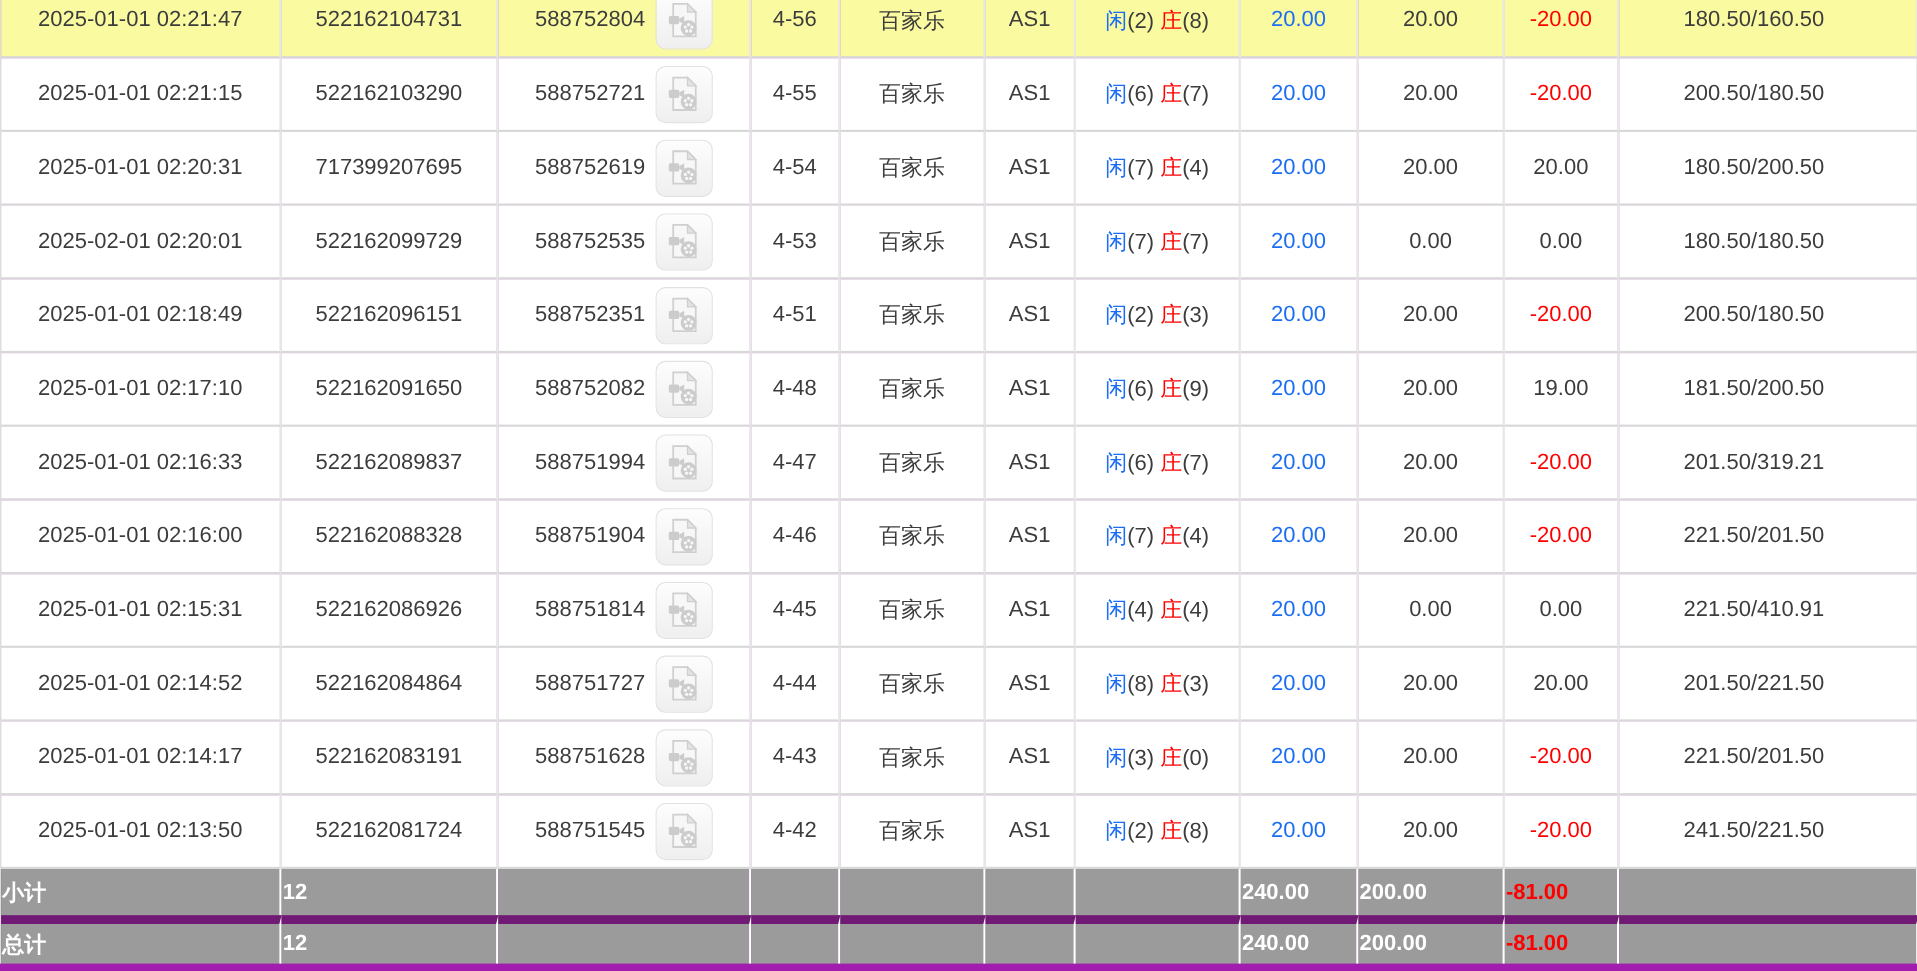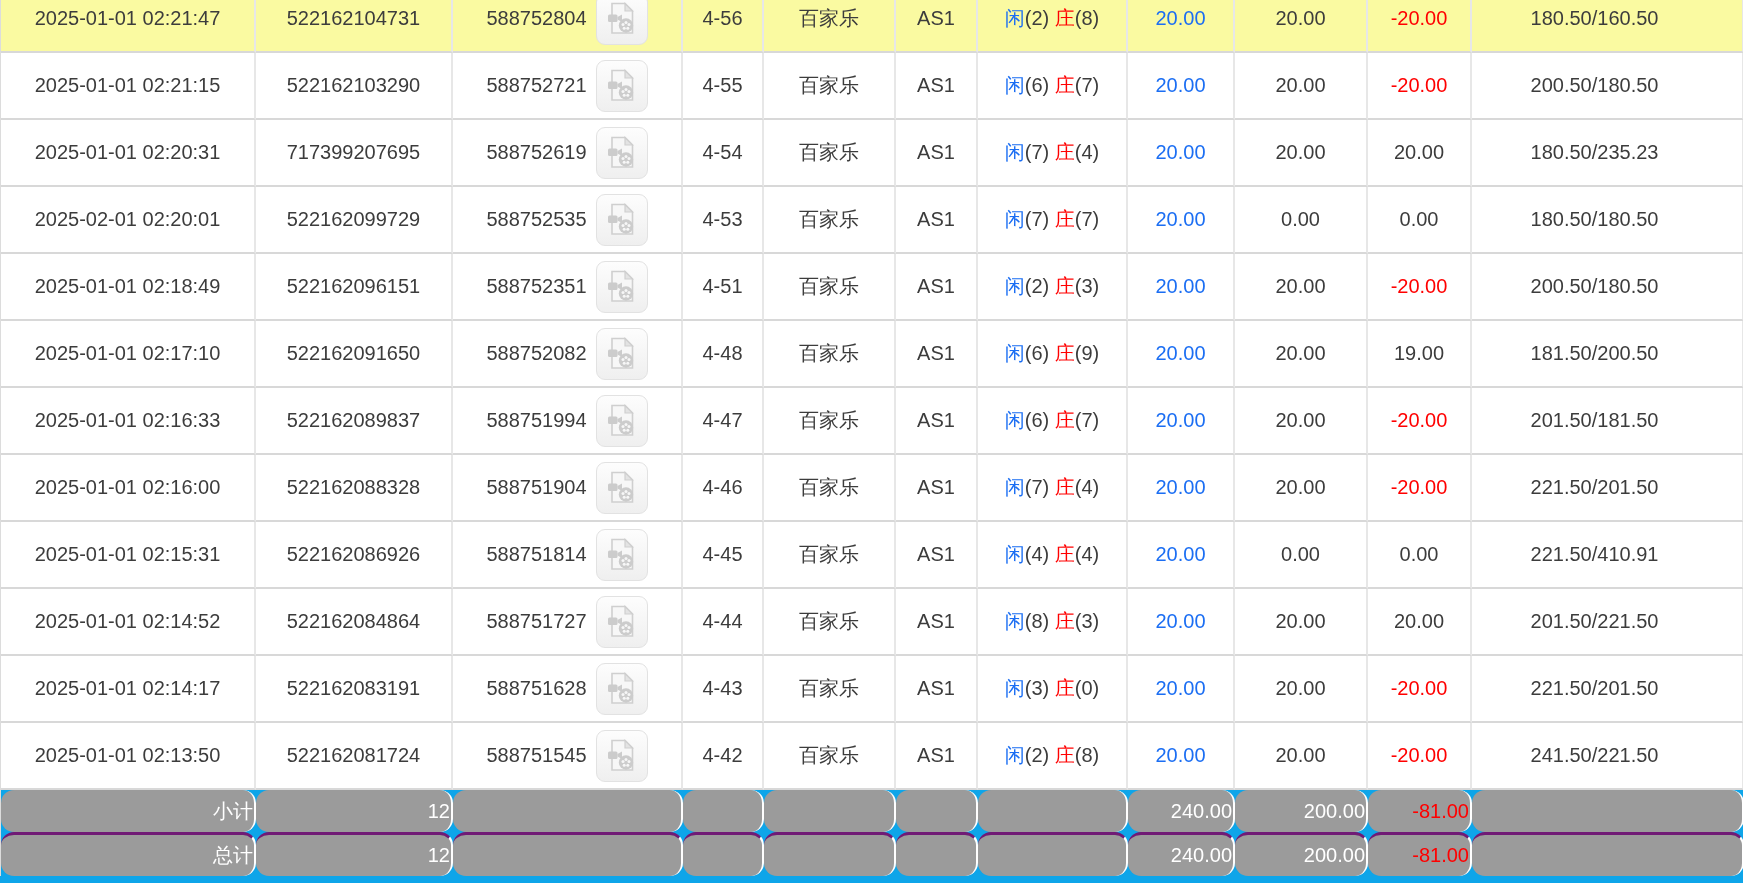--- a/index.html
+++ b/index.html
@@ -1,17 +1,17 @@
 <!DOCTYPE html>
 <html><head>
 <meta charset="utf-8">
 <style>
   html,body { margin:0; padding:0; background:#ffffff; }
   body { font-family:"Liberation Sans","DejaVu Sans",sans-serif; font-size:20px; color:#3c3c3c; }
-  .viewport { width:1743px; height:883px; overflow:hidden; position:relative; background:#0ea5e9; }
+  .viewport { width:1743px; height:883px; overflow:hidden; position:relative; background:#a21caf; }
 
   table.bet-table {
     border-collapse:separate; border-spacing:0; table-layout:fixed;
     width:1743px; margin-top:-14px;
     border-left:1px solid #dcdcdc;
   }
   td { box-sizing:border-box; overflow:hidden; white-space:nowrap; }
 
   
   tr.data-row td {
@@ -30,27 +30,26 @@
   .replay-btn {
     width:52px; height:52px; flex:0 0 52px;
     border:1px solid #e2e2e2; border-radius:9px;
     background:linear-gradient(#fdfdfd,#efefef);
     display:inline-flex; align-items:center; justify-content:center;
     padding:0; cursor:pointer;
   }
 
   
   tr.summary-row td {
-    background:#9b9b9b; color:#ffffff; font-weight:normal;
-    text-align:right; vertical-align:middle;
+    background:#9b9b9b; color:#ffffff; font-weight:bold;
+    text-align:left; vertical-align:middle;
     border-right:2px solid #ffffff; border-bottom:none;
     height:42px;
-    border-radius:13px;
   }
-  tr.summary-row.total-row td { border-top:3px solid #701a75; height:44px; }
+  tr.summary-row.total-row td { border-top:8px solid #701a75; height:44px; }
   tr.summary-row td.sum-win { color:#ff0000; }
 </style>
 </head>
 <body>
 
 <div class="viewport">
   <table class="bet-table">
     <colgroup>
       <col style="width:255px">
         <col style="width:197px">
@@ -143,21 +142,21 @@
                 </svg>
               </button>
             </span></td>
           <td>4-54</td>
           <td>百家乐</td>
           <td>AS1</td>
           <td><span class="txt-blue">闲</span><span>(7) </span><span class="txt-red">庄</span><span>(4)</span></td>
           <td class="txt-blue">20.00</td>
           <td>20.00</td>
           <td>20.00</td>
-          <td class="cell-balance">180.50/235.23</td>
+          <td class="cell-balance">180.50/200.50</td>
         </tr>
         <tr class="data-row">
           <td>2025-02-01 02:20:01</td>
           <td>522162099729</td>
           <td><span class="round-wrap">
               <span>588752535</span>
               <button class="replay-btn">
                 <svg width="30" height="33" viewBox="0 0 30 33">
                   <path d="M5 1.5 h13 l7.5 7.5 v22 h-20.5 z" fill="#f7f7f7" stroke="#cfcfcf" stroke-width="1.6"></path>
                   <path d="M18 1.5 l7.5 7.5 h-7.5 z" fill="#e3e3e3" stroke="#cfcfcf" stroke-width="1.2"></path>
@@ -259,21 +258,21 @@
                 </svg>
               </button>
             </span></td>
           <td>4-47</td>
           <td>百家乐</td>
           <td>AS1</td>
           <td><span class="txt-blue">闲</span><span>(6) </span><span class="txt-red">庄</span><span>(7)</span></td>
           <td class="txt-blue">20.00</td>
           <td>20.00</td>
           <td class="txt-red">-20.00</td>
-          <td class="cell-balance">201.50/181.50</td>
+          <td class="cell-balance">201.50/319.21</td>
         </tr>
         <tr class="data-row">
           <td>2025-01-01 02:16:00</td>
           <td>522162088328</td>
           <td><span class="round-wrap">
               <span>588751904</span>
               <button class="replay-btn">
                 <svg width="30" height="33" viewBox="0 0 30 33">
                   <path d="M5 1.5 h13 l7.5 7.5 v22 h-20.5 z" fill="#f7f7f7" stroke="#cfcfcf" stroke-width="1.6"></path>
                   <path d="M18 1.5 l7.5 7.5 h-7.5 z" fill="#e3e3e3" stroke="#cfcfcf" stroke-width="1.2"></path>

